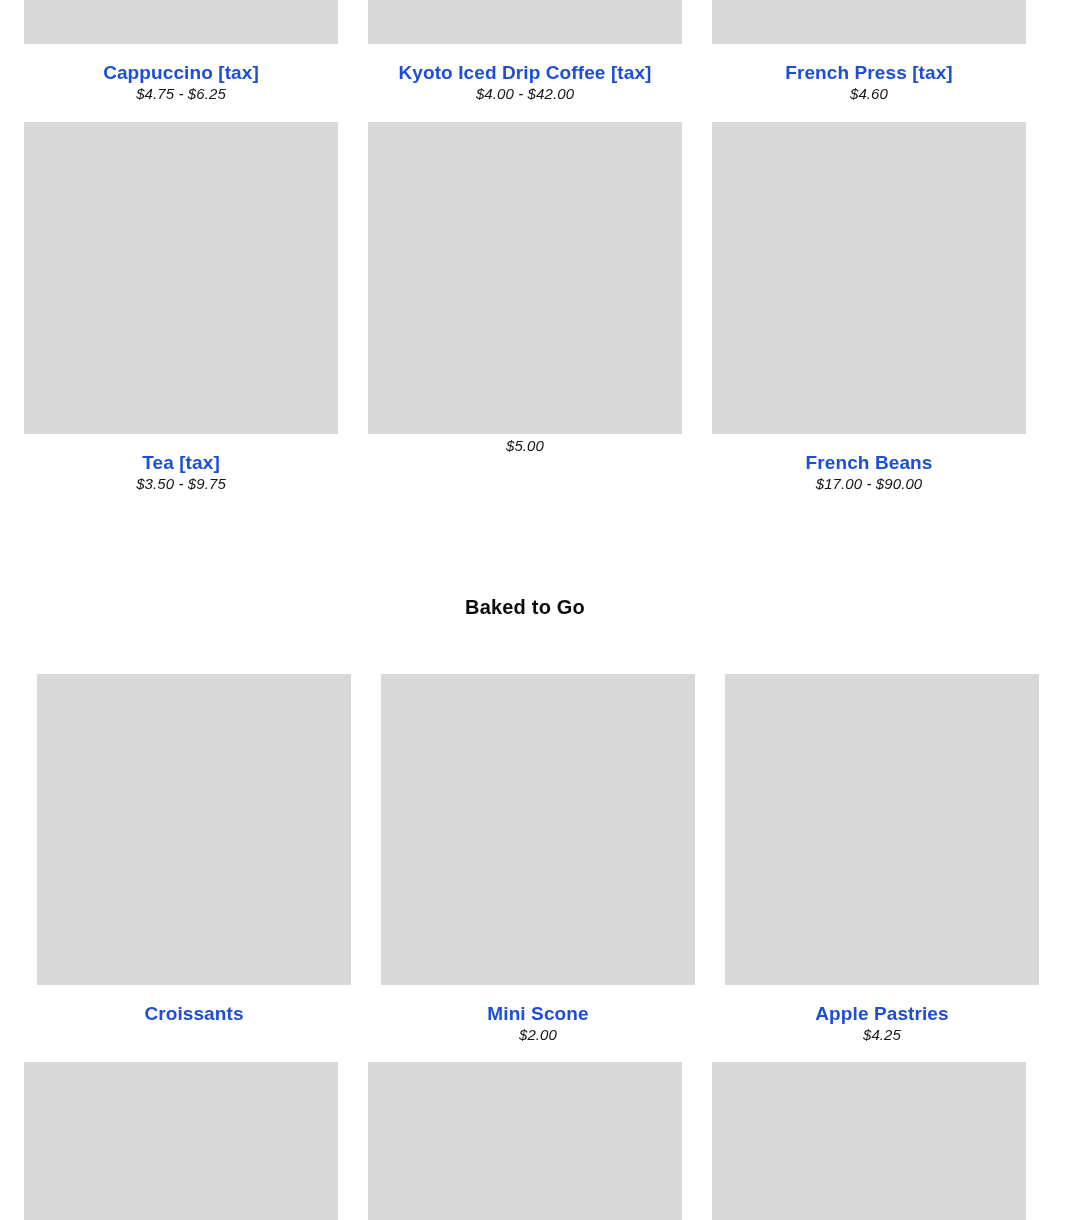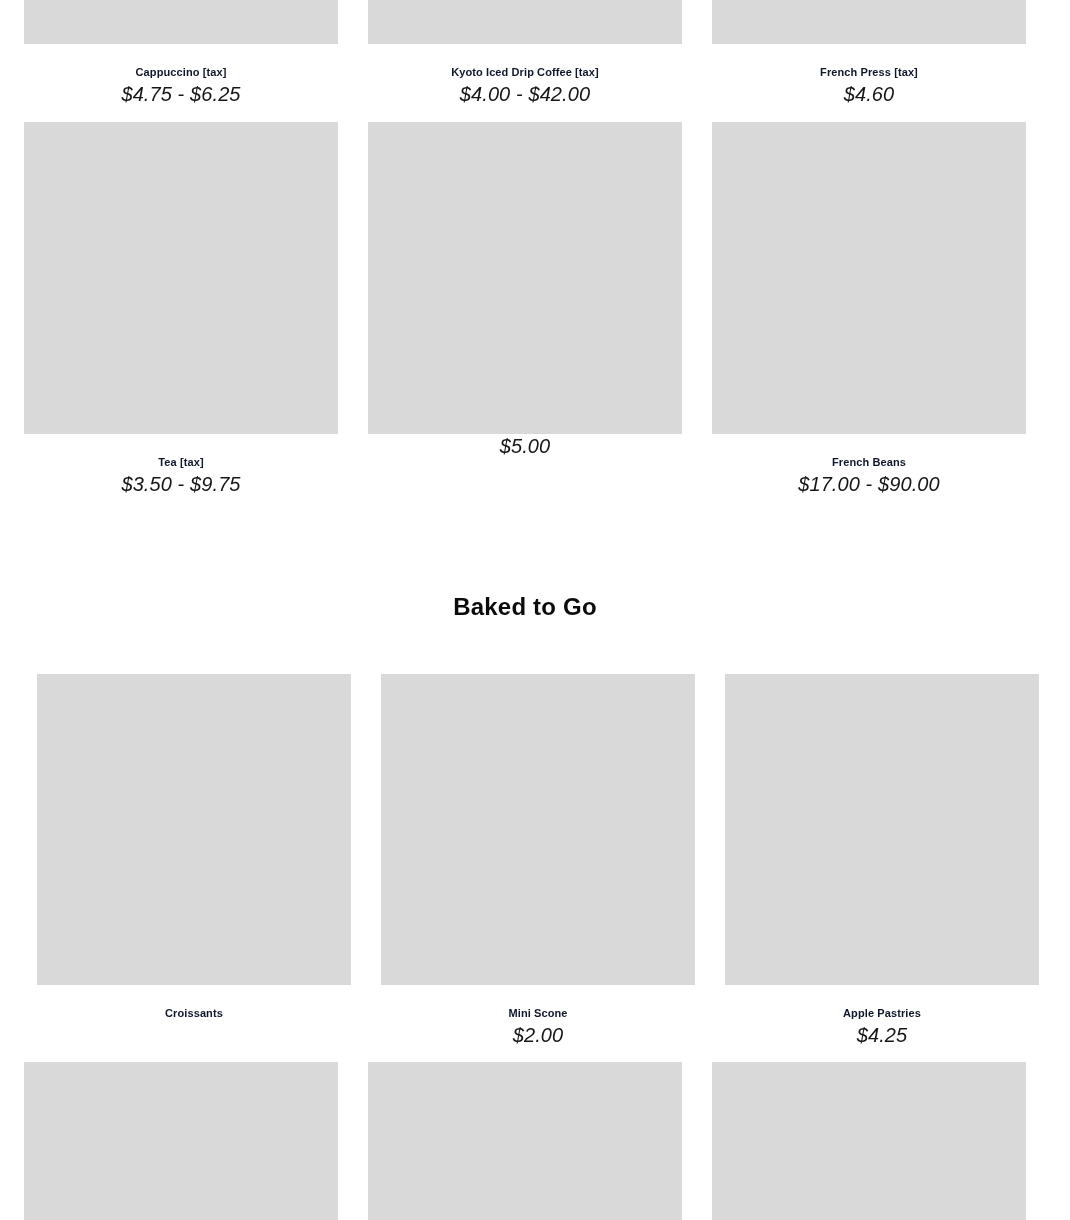--- a/index.html
+++ b/index.html
@@ -40,49 +40,49 @@
   }
 
   .product-thumb {
     width: 314px;
     background: #d9d9d9;
     display: block;
   }
 
   .product-title {
     display: block;
-    font-size: 11px;
+    font-size: 19px;
     font-weight: 700;
     line-height: 19px;
     letter-spacing: 0.1px;
-    color: #0f172a;
+    color: #1d4ed8;
     margin-top: 19px;
     white-space: nowrap;
     text-align: center;
   }
 
   .product-price {
     display: block;
-    font-size: 20px;
+    font-size: 15px;
     font-style: italic;
     font-weight: 400;
     line-height: 18px;
     letter-spacing: 0.1px;
     color: #161616;
     margin-top: 3px;
     white-space: nowrap;
   }
 
   
   .section-heading {
     position: absolute;
     left: 0;
     width: 1050px;
     text-align: center;
-    font-size: 24px;
+    font-size: 20px;
     font-weight: 700;
     letter-spacing: 0.2px;
     line-height: 30px;
     color: #0b0b0b;
   }
 
   
   #row-drinks-partial { top: -270px; }
   #row-drinks-2       { top: 122px; }
   #heading-baked      { top: 592px; }

